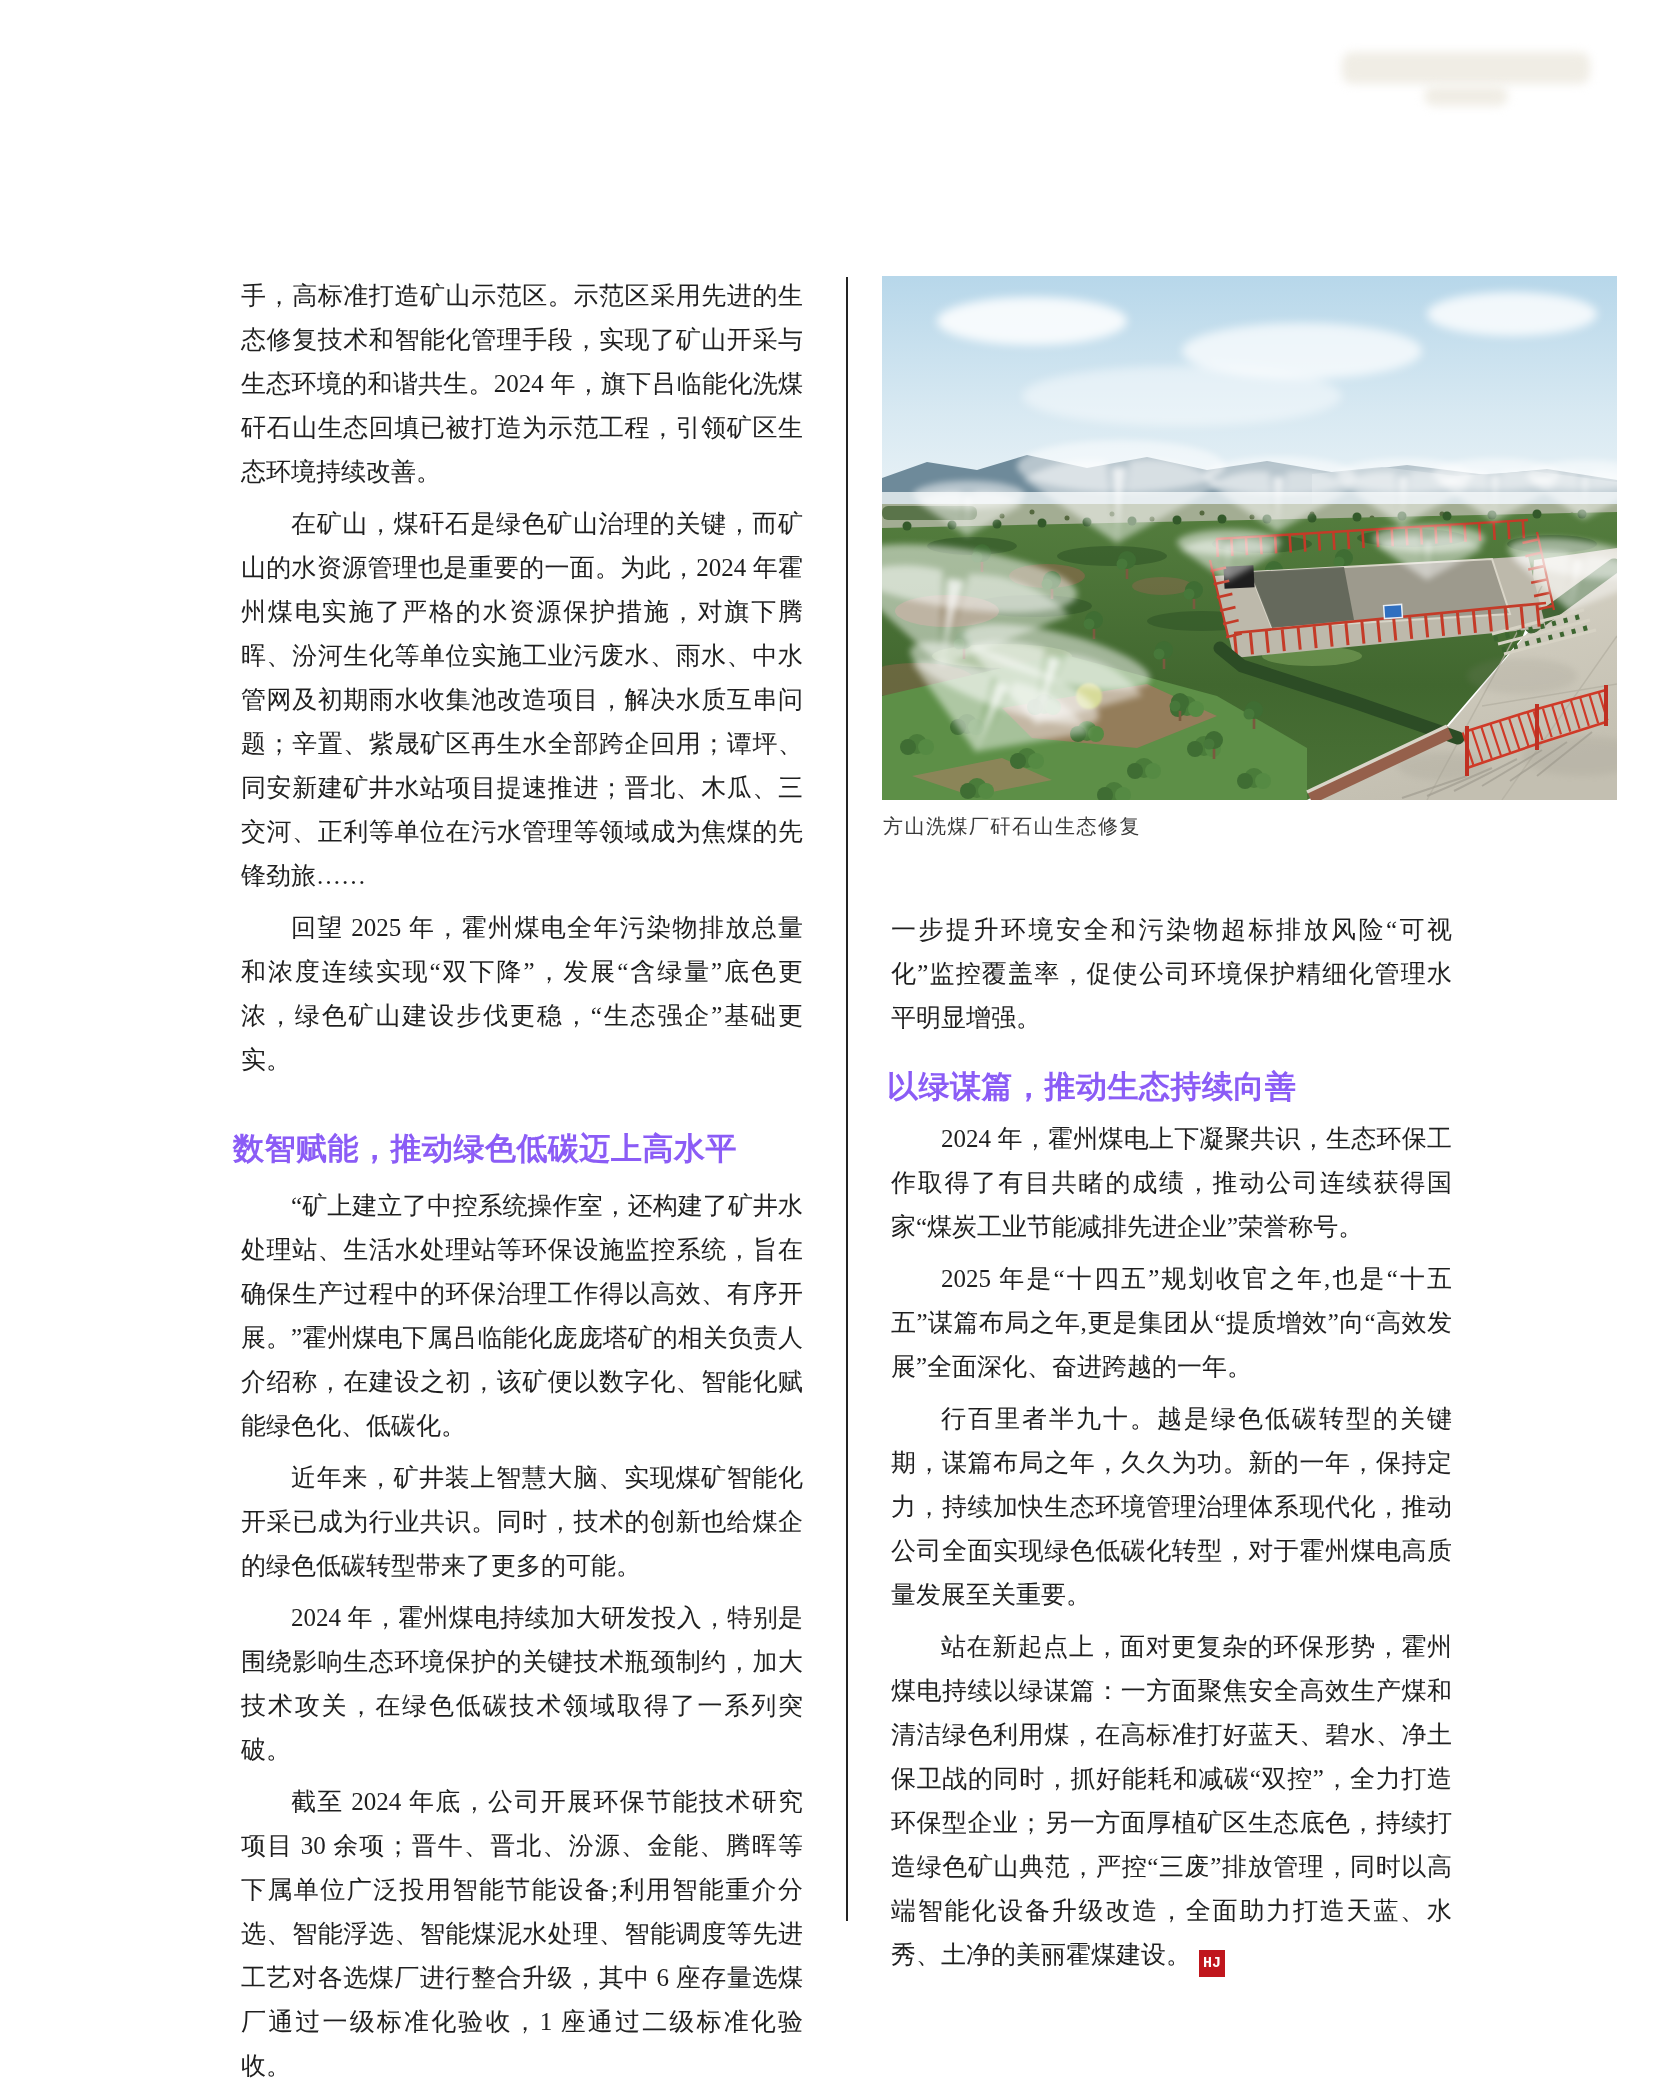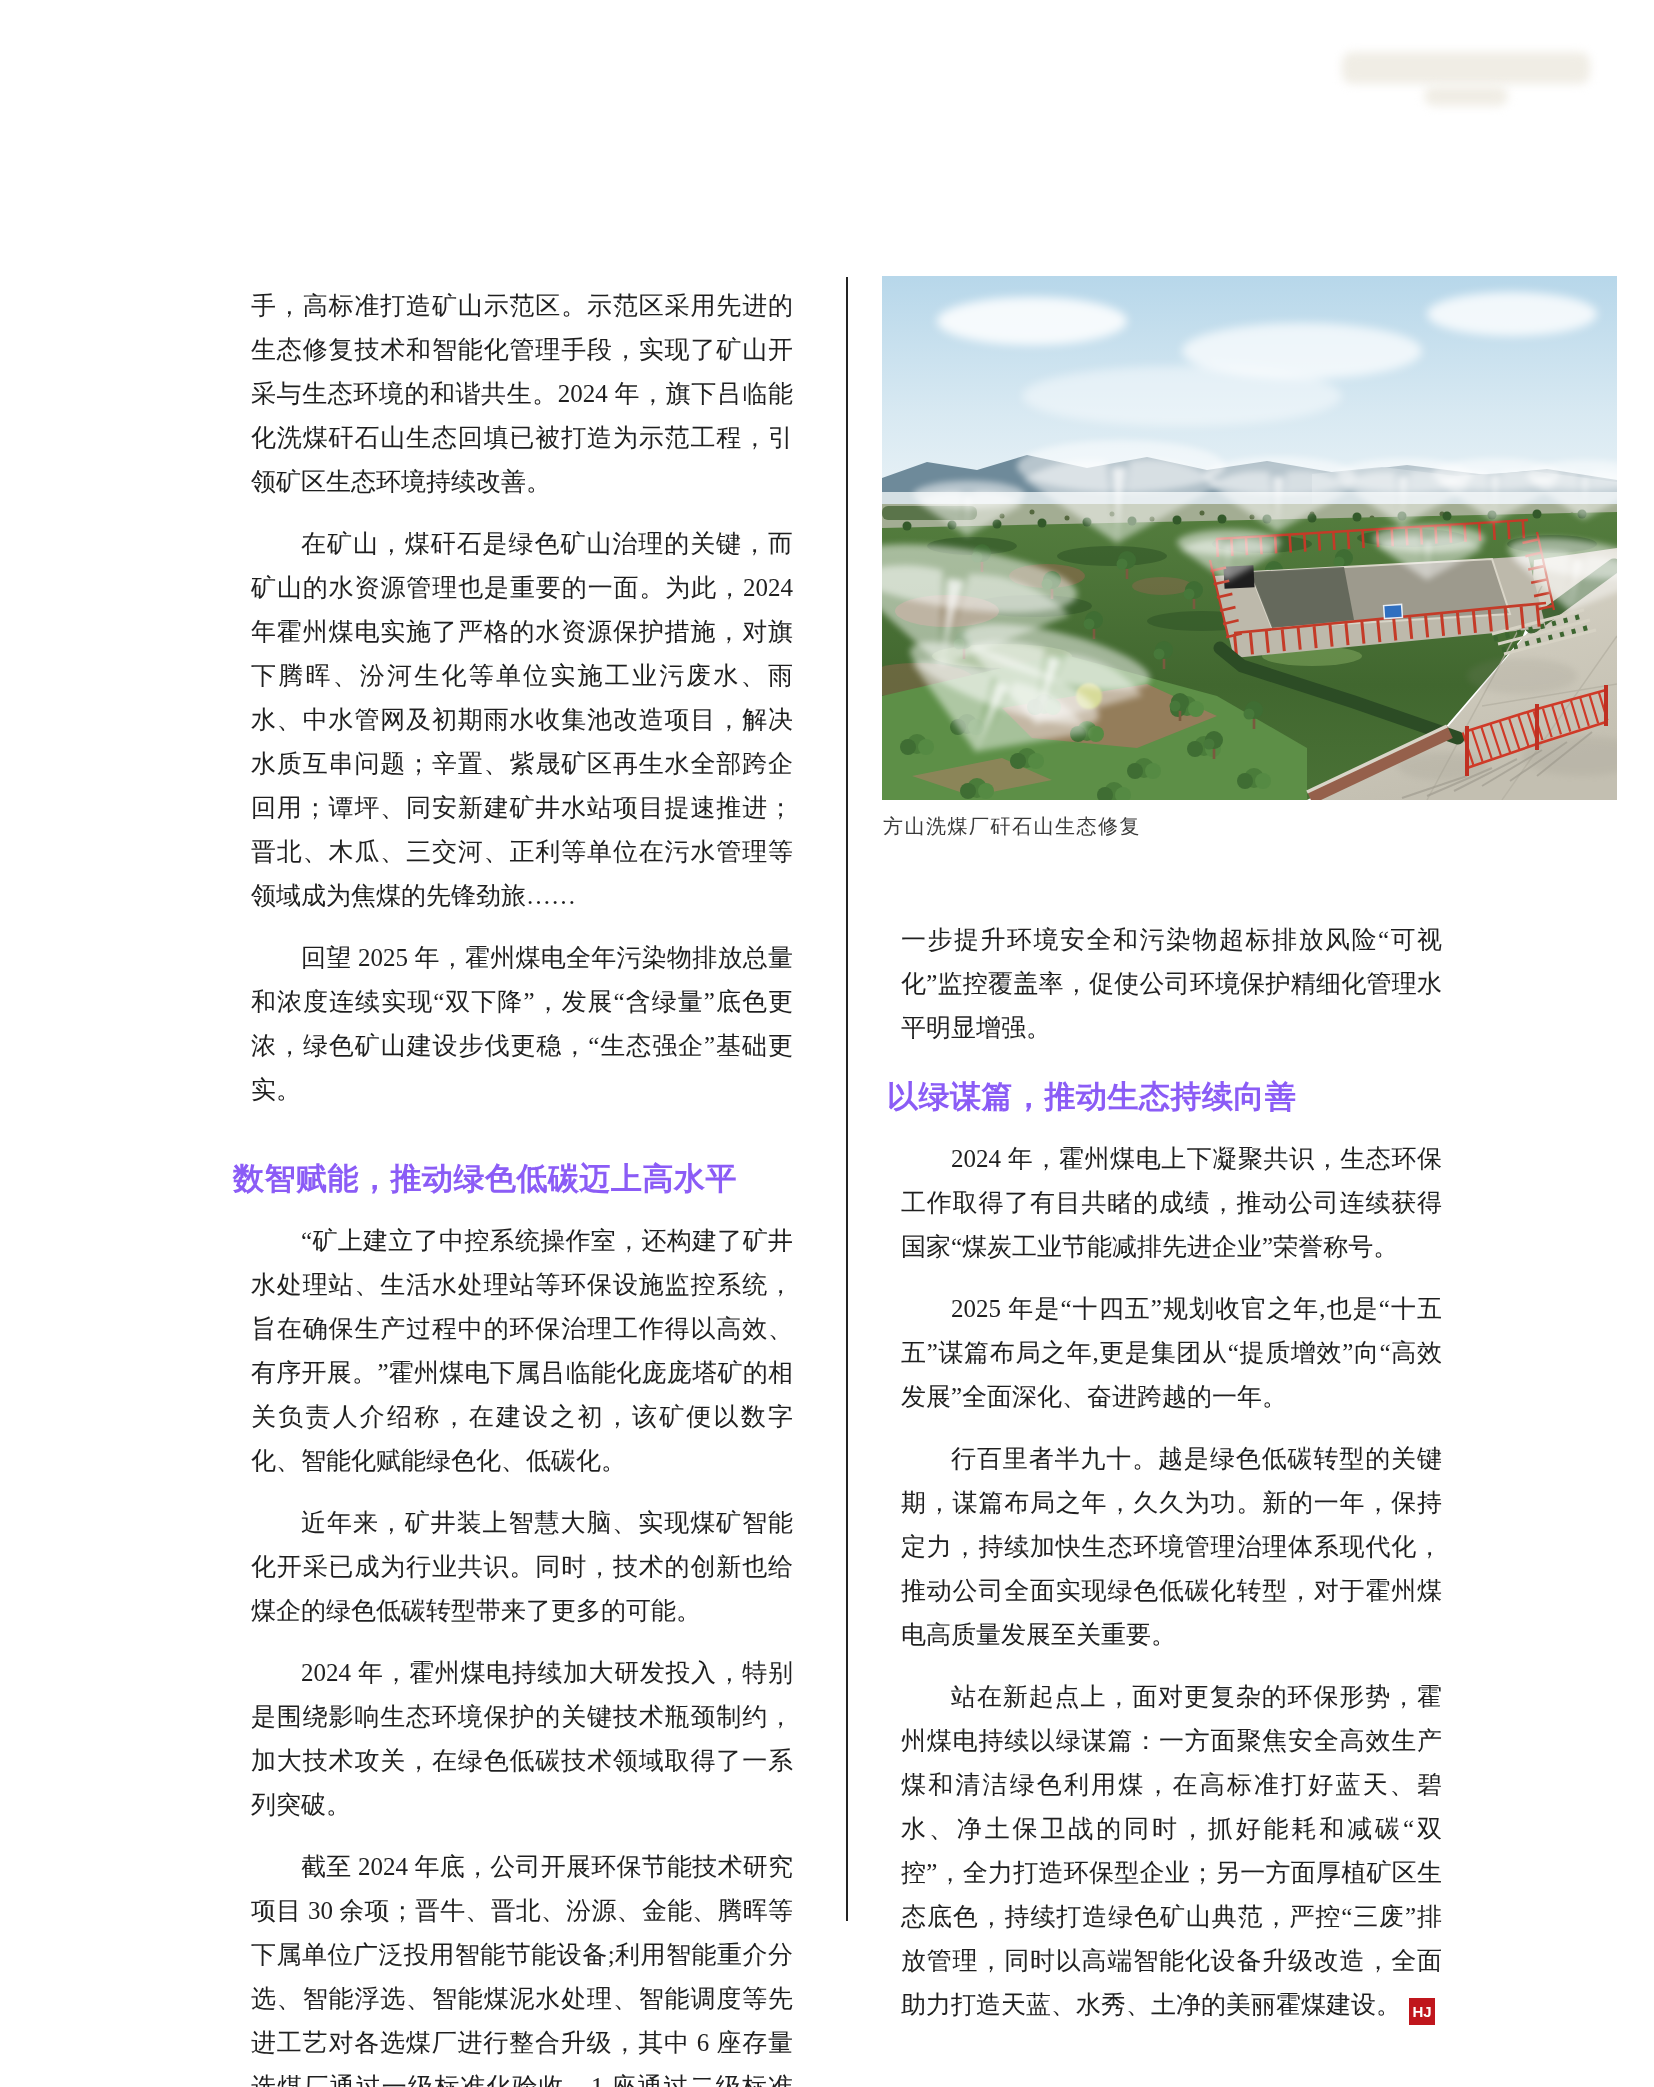--- a/index.html
+++ b/index.html
@@ -18,31 +18,31 @@
            font-family:"Liberation Sans","DejaVu Sans",sans-serif;
            font-size:20px;line-height:26px;color:#3a3a3a;letter-spacing:1.5px;}
 
   
   .divider{position:absolute;left:846px;top:277px;width:2px;height:1644px;background:#242424;}
 
   
   .col{position:absolute;width:578px;font-size:25px;line-height:44px;text-align:justify;}
   .col-left{left:233px;top:266px;}
   .col-right{left:883px;top:900px;width:577px;}
-  .col p{margin:18px;padding:0;}
+  .col p{margin:8px;padding:0;}
   .col p.indent{text-indent:2em;}
   .col h2{font-family:"Liberation Sans","DejaVu Sans",sans-serif;
           font-size:31px;line-height:44px;font-weight:700;color:#8b5cf6;
           margin:0;letter-spacing:0.5px;text-align:left;}
   .col h2.h-left{margin:45px 0 13px 0;}
   .col h2.h-right{margin:25px 0 0 4px;}
 
   
   .hj{display:inline-block;width:26px;height:27px;background:#c0161d;color:#ffffff;
-      font-family:Liberation Sans, sans-serif;font-size:15px;font-weight:700;
+      font-family:Liberation Mono, monospace;font-size:15px;font-weight:700;
       line-height:27px;text-align:center;text-indent:0;vertical-align:-4px;margin-left:8px;
       letter-spacing:0;}
 </style>
 </head>
 <body>
 
 <div class="page">
 
   <div class="ghost g1"></div>
   <div class="ghost g2"></div>

